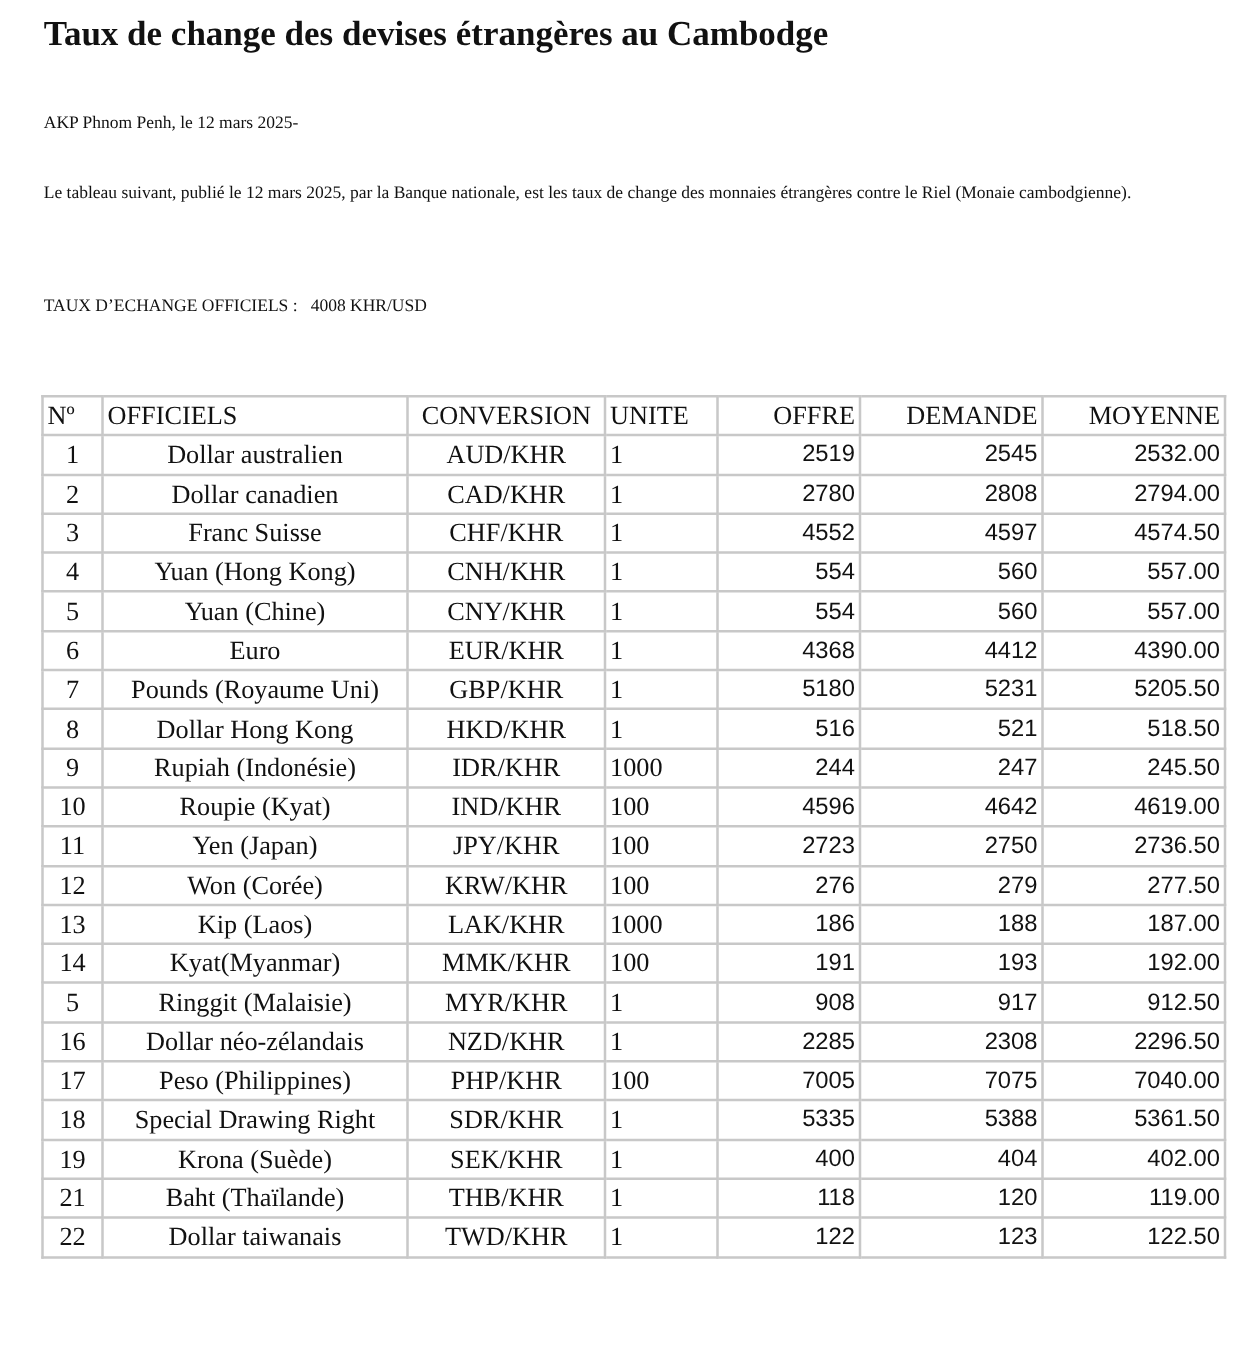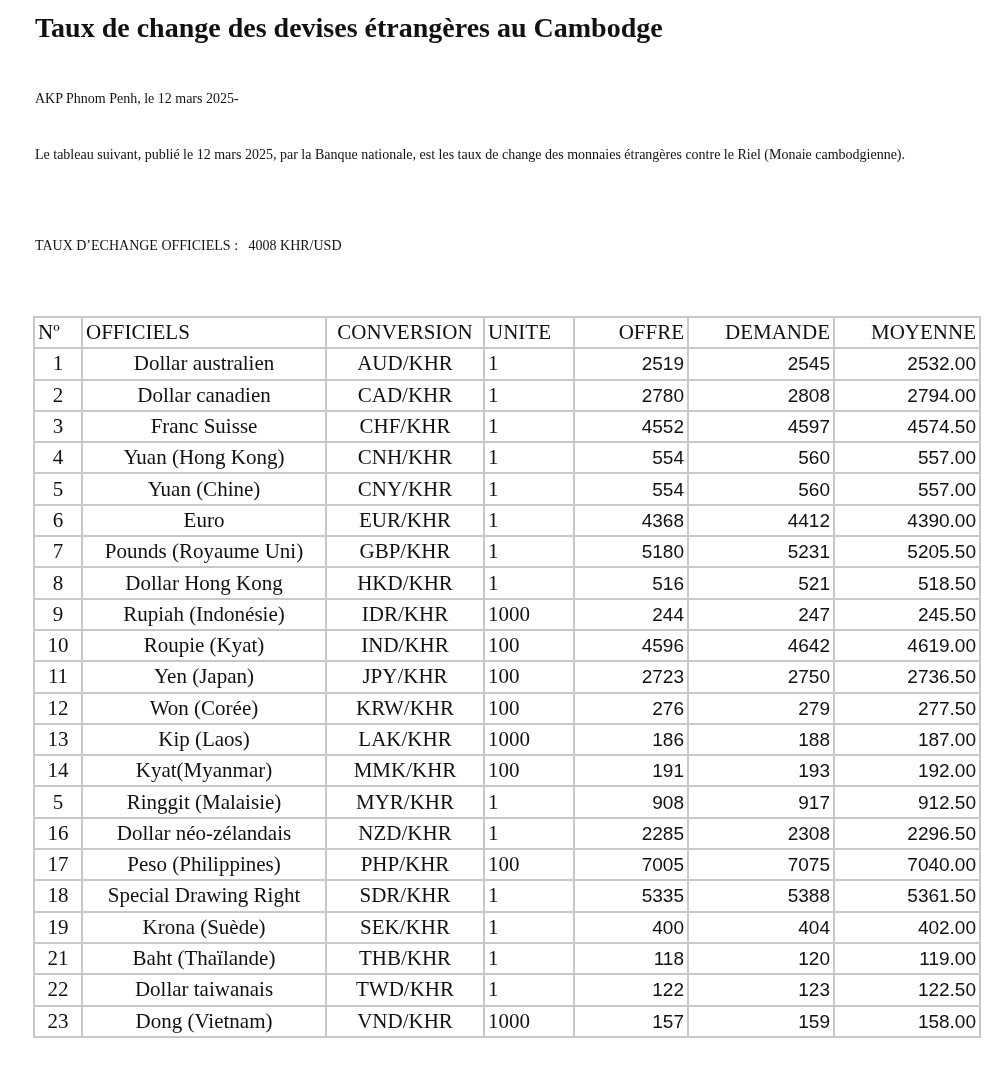--- a/index.html
+++ b/index.html
@@ -247,23 +247,14 @@
       </tr>
       <tr>
         <td class="c-no">22</td>
         <td class="c-name">Dollar taiwanais</td>
         <td class="c-conv">TWD/KHR</td>
         <td class="c-unit">1</td>
         <td class="c-num c-offre">122</td>
         <td class="c-num c-dem">123</td>
         <td class="c-num c-moy">122.50</td>
       </tr>
-      <tr>
-        <td class="c-no">23</td>
-        <td class="c-name">Dong (Vietnam)</td>
-        <td class="c-conv">VND/KHR</td>
-        <td class="c-unit">1000</td>
-        <td class="c-num c-offre">157</td>
-        <td class="c-num c-dem">159</td>
-        <td class="c-num c-moy">158.00</td>
-      </tr>
     </tbody>
 </table>
 
 </body></html>

